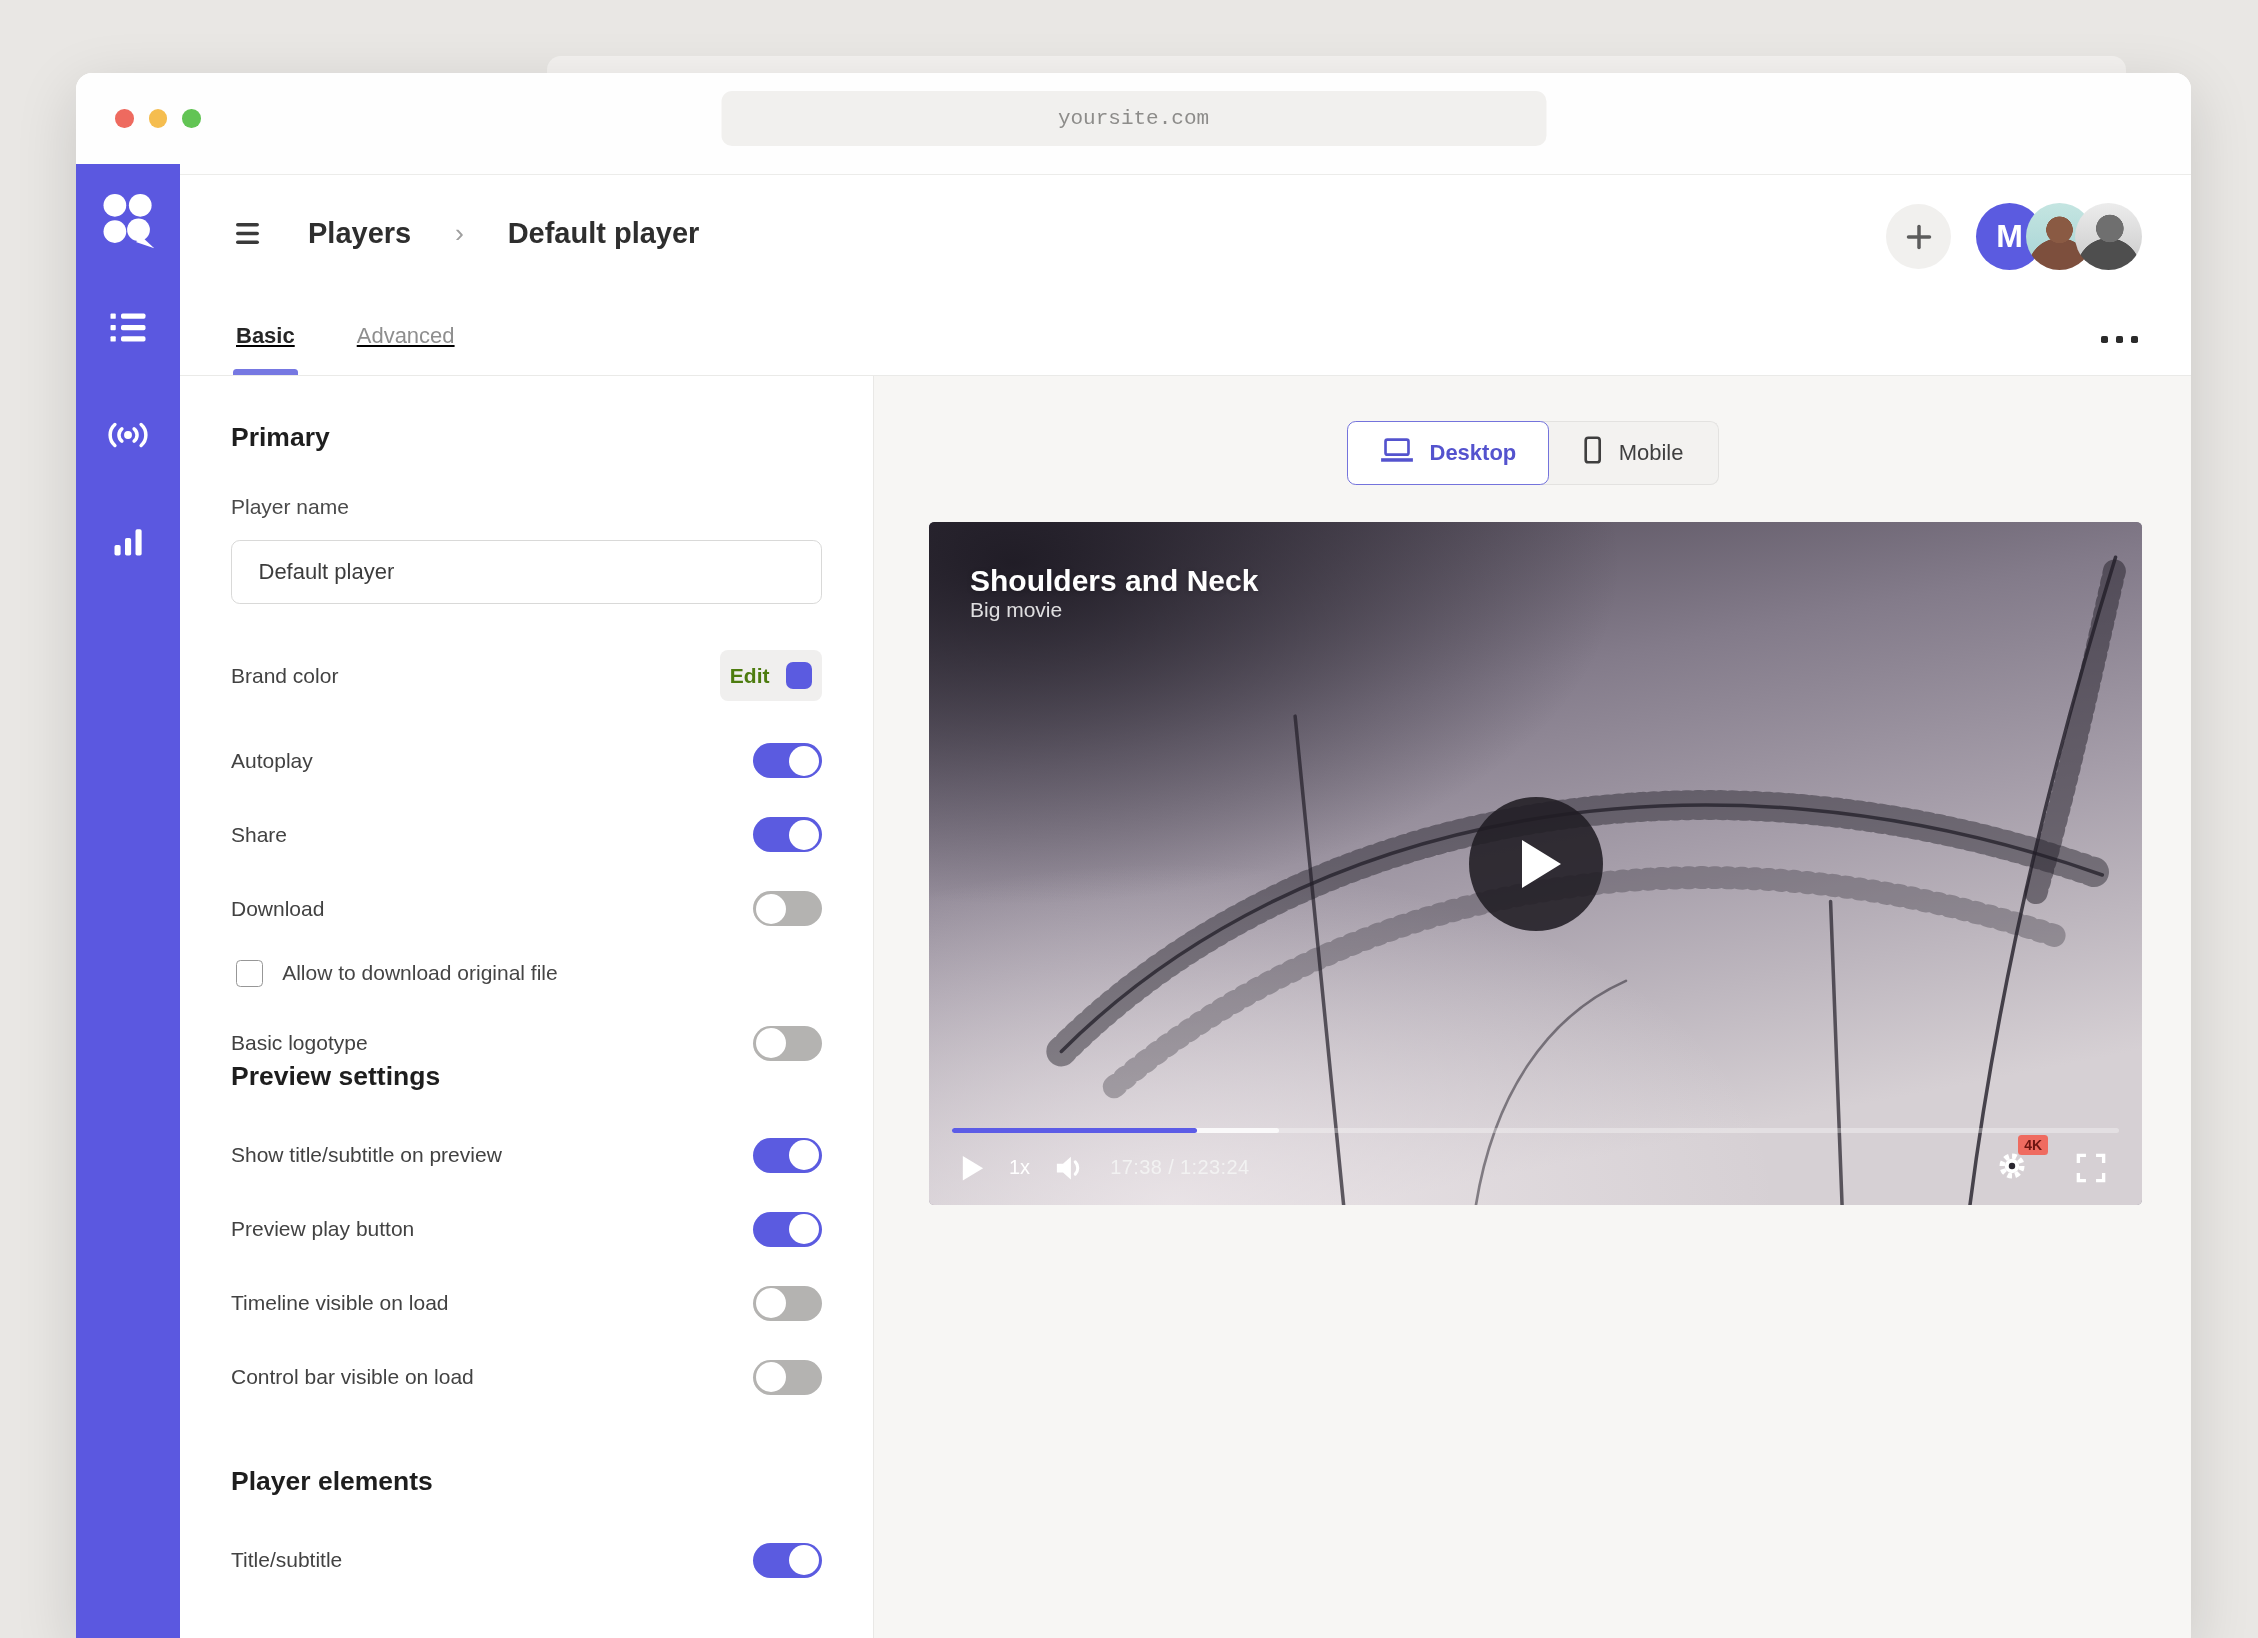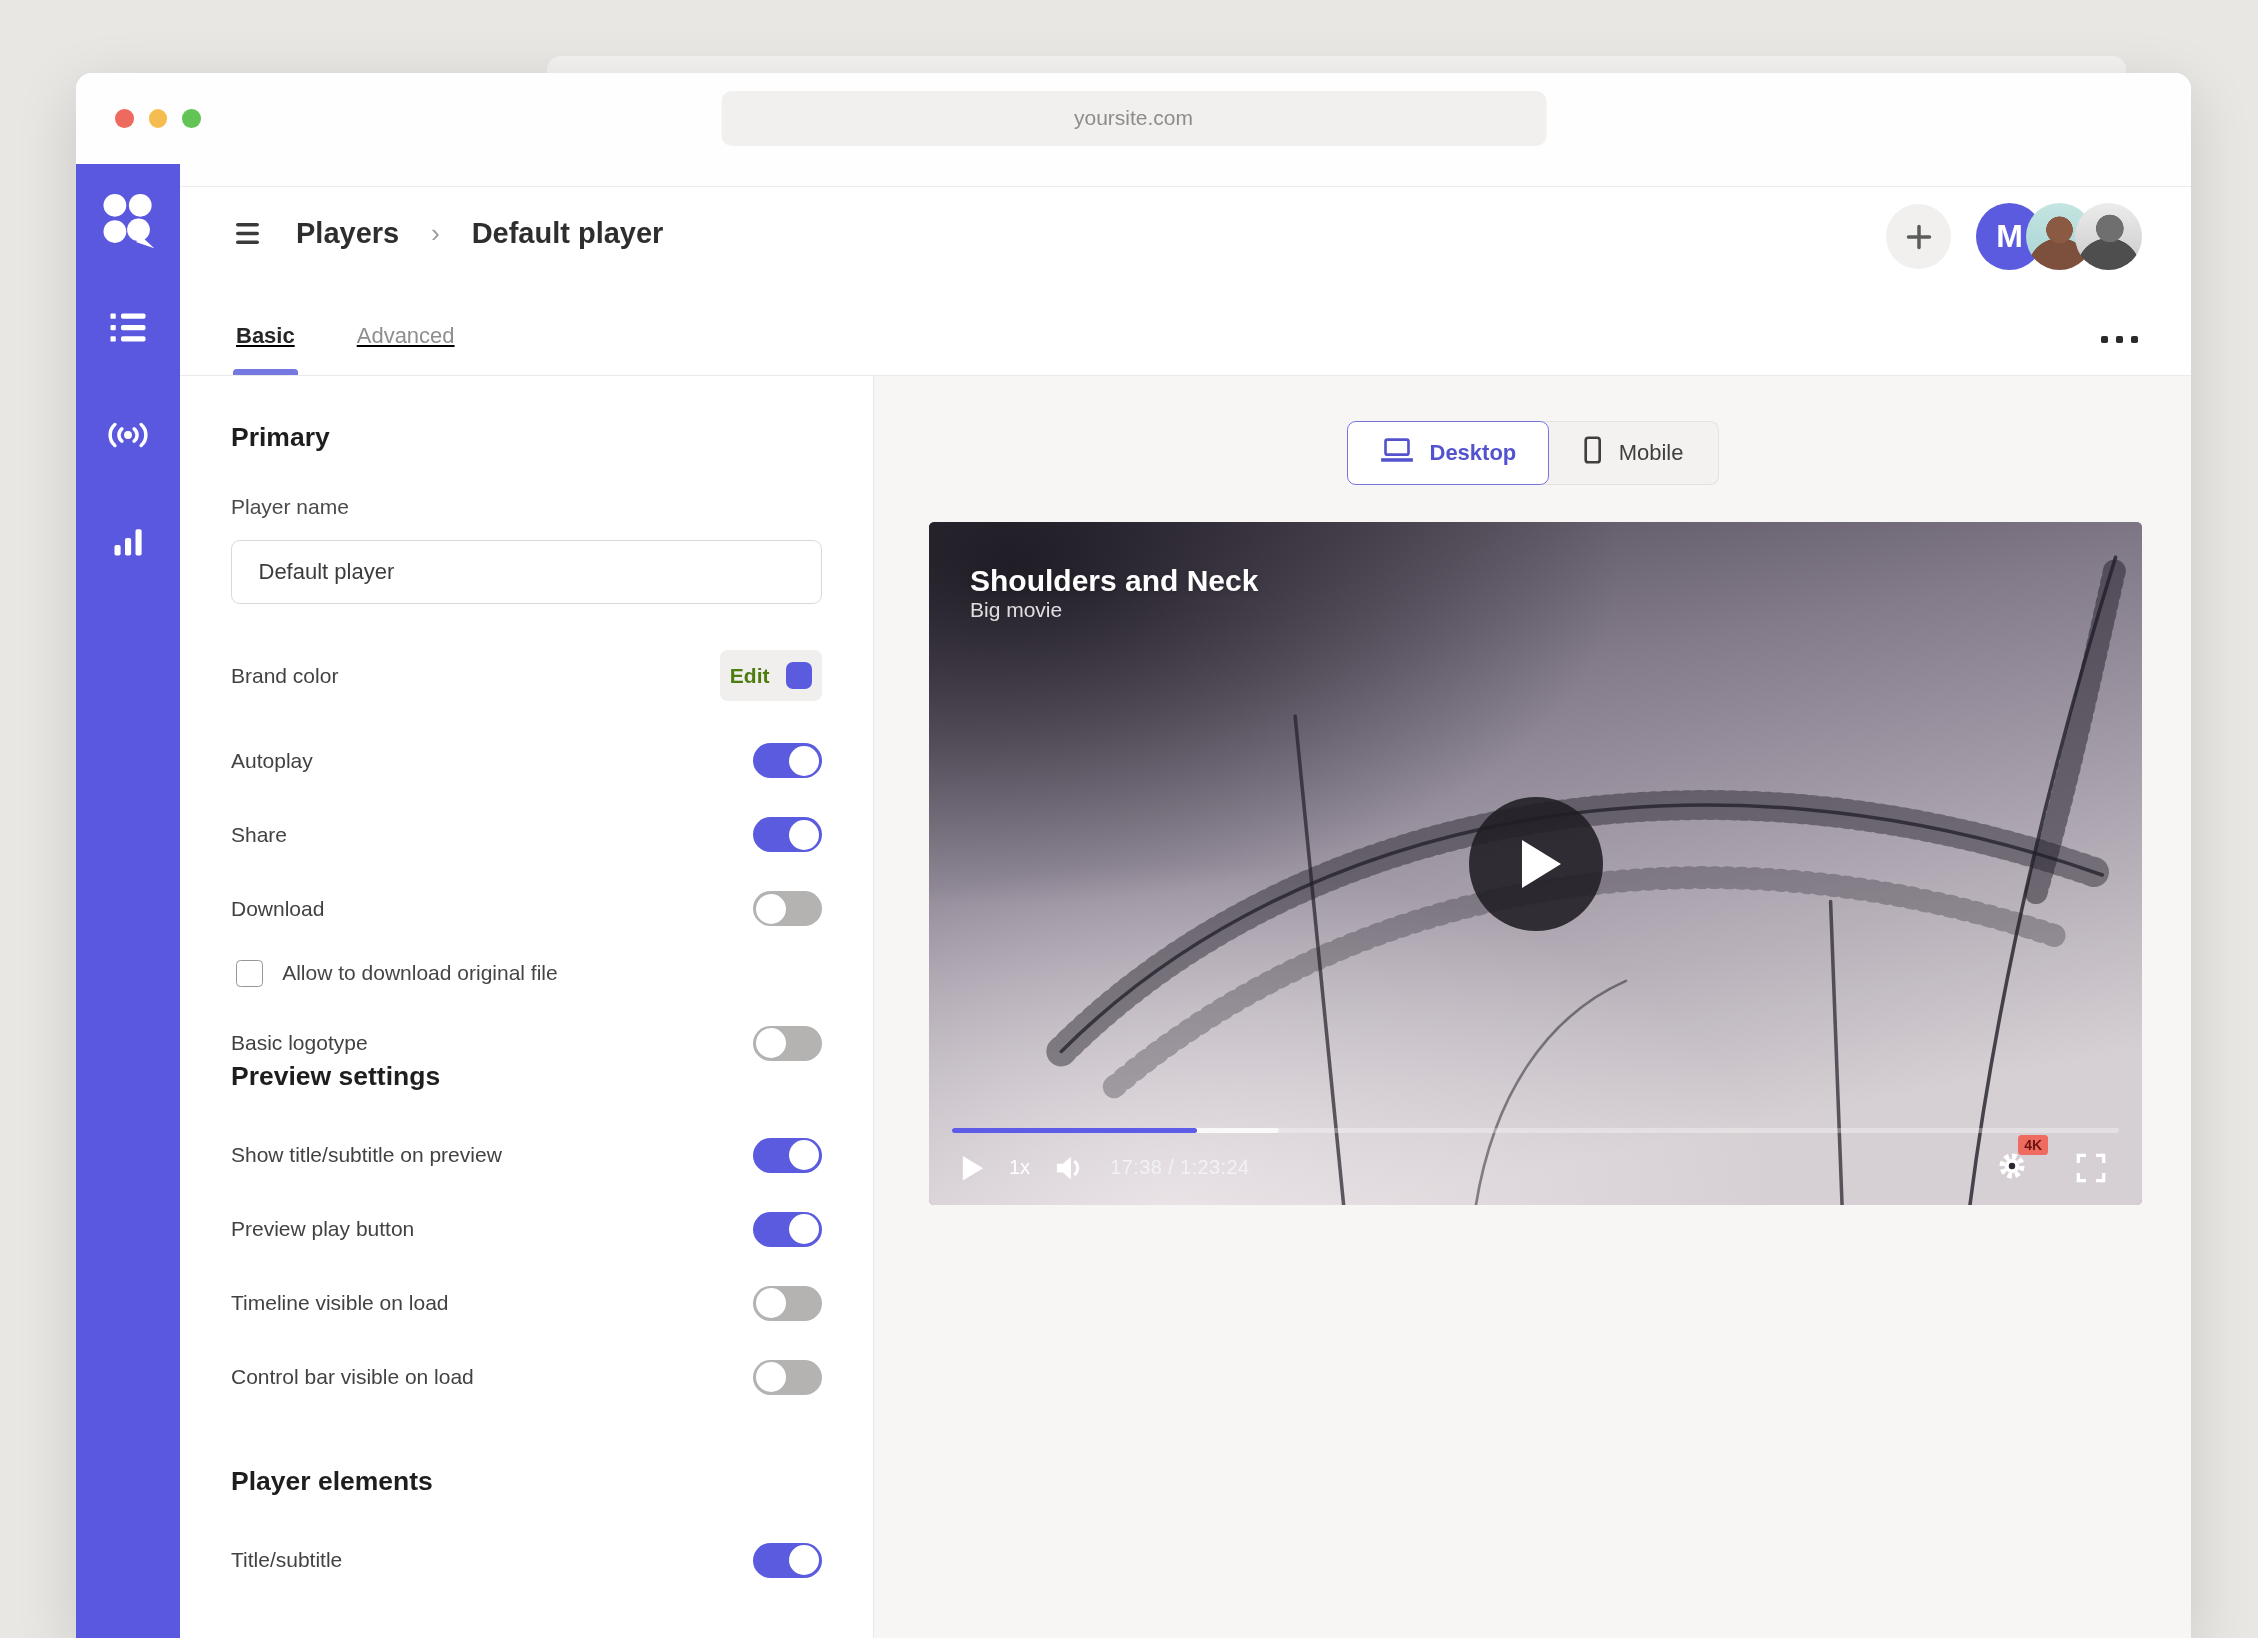--- a/index.html
+++ b/index.html
@@ -5,38 +5,38 @@
   * { margin:0; padding:0; box-sizing:border-box; }
   body { background:#d8d6d3; font-family:"Liberation Sans", sans-serif; }
   .screen { position:relative; width:2258px; height:1638px; background:#e9e7e4; overflow:hidden; }
 
   
   .back-window { position:absolute; left:547px; top:56px; width:1579px; height:35px;
                  background:#f6f5f3; border-radius:14px 14px 0 0; opacity:.8; }
   .window { position:absolute; left:76px; top:73px; width:2115px; height:1565px;
             background:#fff; border-radius:16px 16px 0 0;
             box-shadow:0 17.6px 62px rgba(0,0,0,.14); overflow:hidden; }
-  .chrome { position:relative; height:114px; background:#fefefe; border-bottom:0.9px solid #ececea; }
+  .chrome { position:relative; height:102px; background:#fefefe; border-bottom:0.9px solid #ececea;font-family:Liberation Mono, monospace; }
   .lights { position:absolute; left:39px; top:36px; display:flex; gap:15px; }
   .light { width:18.5px; height:18.5px; border-radius:50%; }
   .urlbar { position:absolute; left:50%; top:17.6px; transform:translateX(-50%);
             width:825px; height:55px; background:#f1f0ee; border-radius:10.6px;
             display:flex; align-items:center; justify-content:center;
             color:#8d8c8a; font-size:21px; }
 
   
   .app { position:absolute; top:91px; left:0; right:0; bottom:0; display:flex; }
   .sidebar { width:104px; background:#5b58e0; display:flex; flex-direction:column;
              align-items:center; padding-top:30px; flex-shrink:0; }
   .side-item { height:56px; margin-bottom:51px; display:flex; align-items:center; justify-content:center; cursor:pointer; }
   .main { flex:1; display:flex; flex-direction:column; min-width:0; }
 
   
   .header { height:212px; position:relative; border-bottom:0.9px solid #eaeae8; flex-shrink:0; }
-  .crumb-row { position:absolute; top:53px; left:56px; display:flex; align-items:center; gap:30px; }
+  .crumb-row { position:absolute; top:53px; left:56px; display:flex; align-items:center; gap:42px; }
   .crumb-parent { font-size:29px; font-weight:700; color:#2e2e2e; }
   .crumb-sep { font-size:26.5px; color:#9f9f9f; padding:0 1.8px; }
   .crumb-current { font-size:29px; font-weight:700; color:#2e2e2e; }
   .account { position:absolute; right:49px; top:39px; display:flex; align-items:center; }
   .add-btn { width:65px; height:65px; border-radius:50%; background:#f1f0ee;
              display:flex; align-items:center; justify-content:center; margin-right:25px; cursor:pointer; }
   .avatars { display:flex; }
   .avatar { width:67px; height:67px; border-radius:50%; display:flex; align-items:center;
             justify-content:center; font-size:32px; font-weight:700; color:#fff; }
   .avatar + .avatar { margin-left:-17.6px; }

